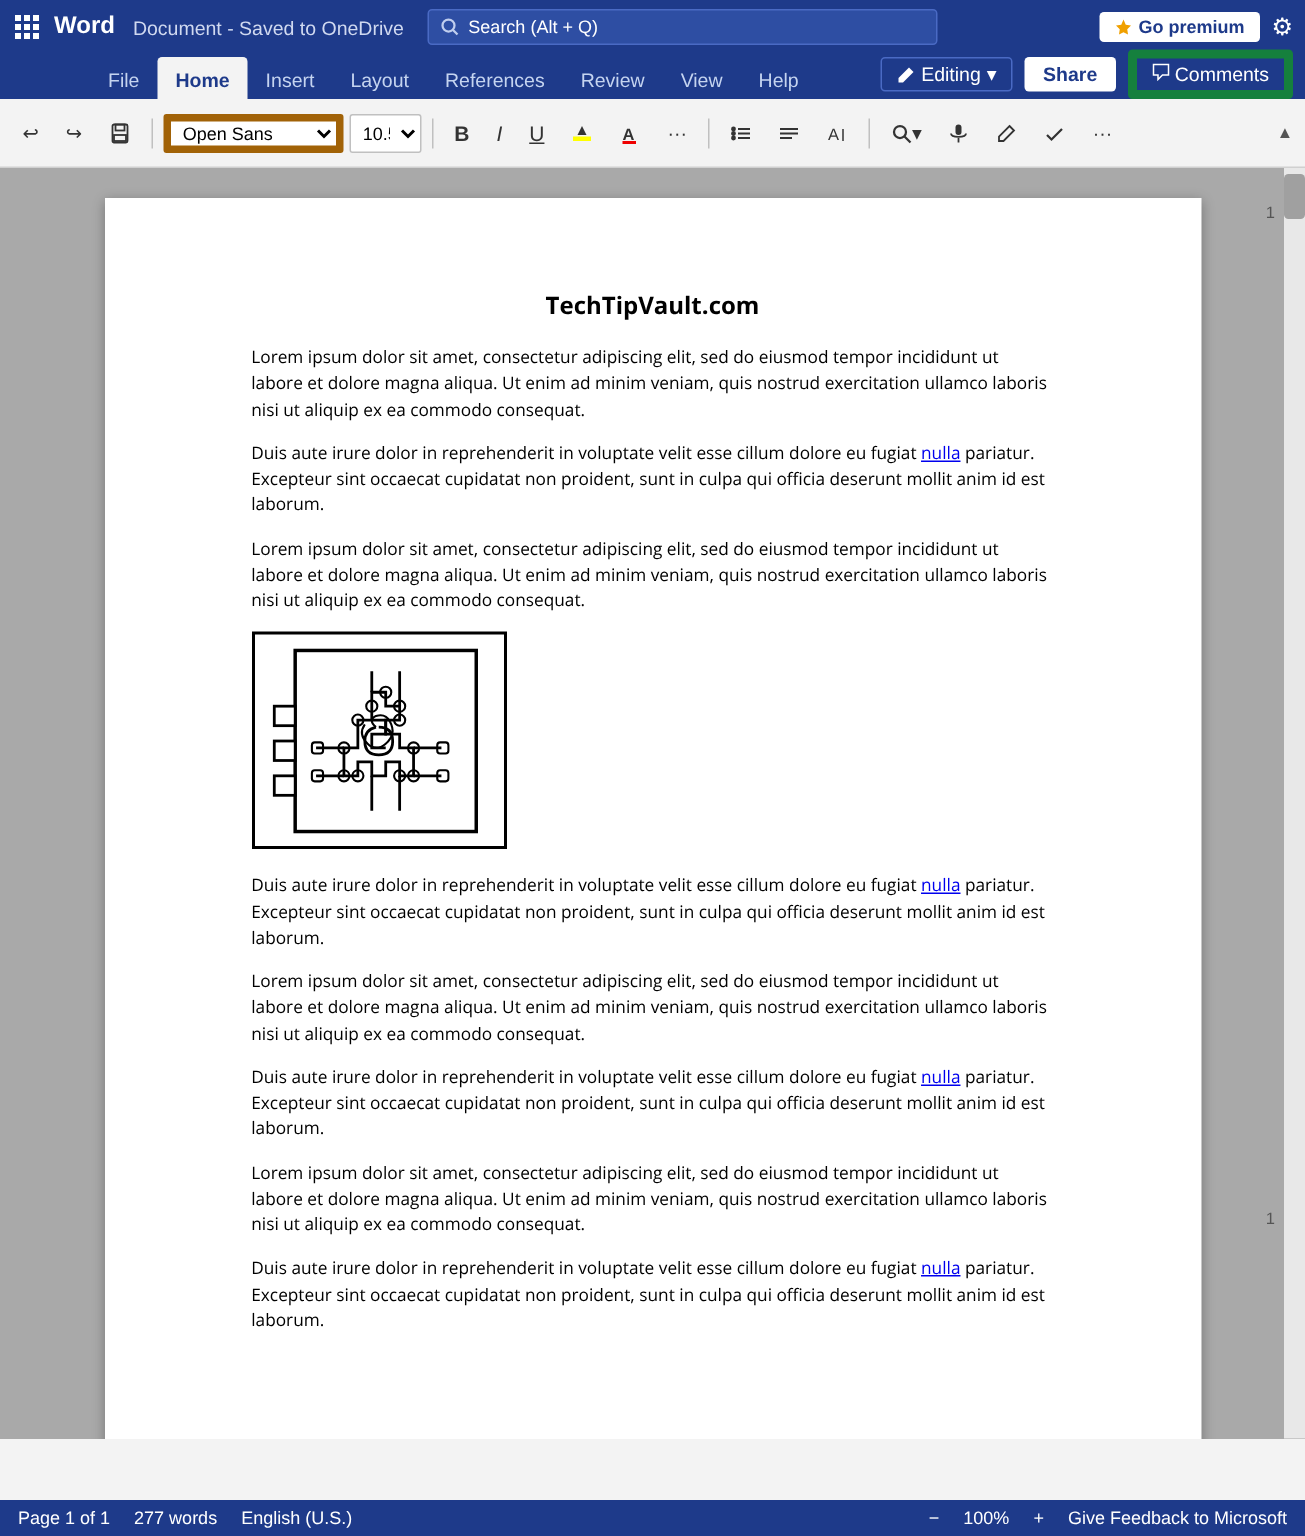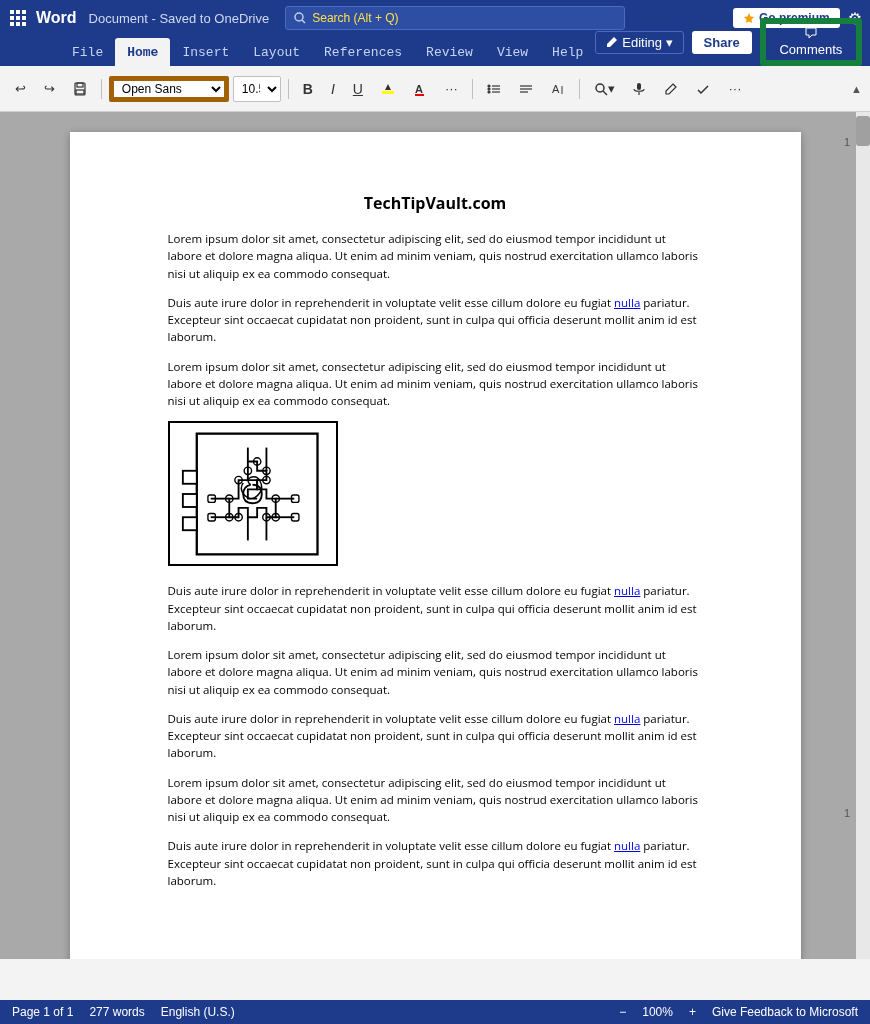--- a/index.html
+++ b/index.html
@@ -23,21 +23,21 @@
       flex: 1;
       max-width: 340px;
       height: 24px;
       background: #2e4ea3;
       border: 1px solid #4a6ac4;
       border-radius: 3px;
       display: flex;
       align-items: center;
       padding: 0 8px;
       gap: 6px;
-      color: #fde047;
+      color: #ffffff;
       font-size: 12px;
       margin: 6px 8px;
     }
     .title-bar-right { margin-left: auto; display: flex; align-items: center; gap: 8px; }
     .btn-go-premium {
       background: white;
       color: #1e3a8a;
       border: none;
       border-radius: 3px;
       padding: 3px 10px;
@@ -57,21 +57,21 @@
       padding: 0 0 0 60px;
       flex-shrink: 0;
     }
     .ribbon-tab {
       padding: 5px 12px;
       font-size: 13px;
       color: #c5d4f0;
       cursor: pointer;
       border-radius: 3px 3px 0 0;
       height: 28px;
-      display: flex; align-items: center; font-family: Liberation Mono, monospace;
+      display: flex; align-items: flex-end;
     }
     .ribbon-tab.active {
       background: #f3f3f3;
       color: #1e3a8a;
       font-weight: 600;
     }
     .ribbon-right-tabs { margin-left: auto; display: flex; align-items: center; gap: 8px; padding-right: 8px; }
     .btn-editing {
       background: transparent;
       border: 1px solid #4a6ac4;

